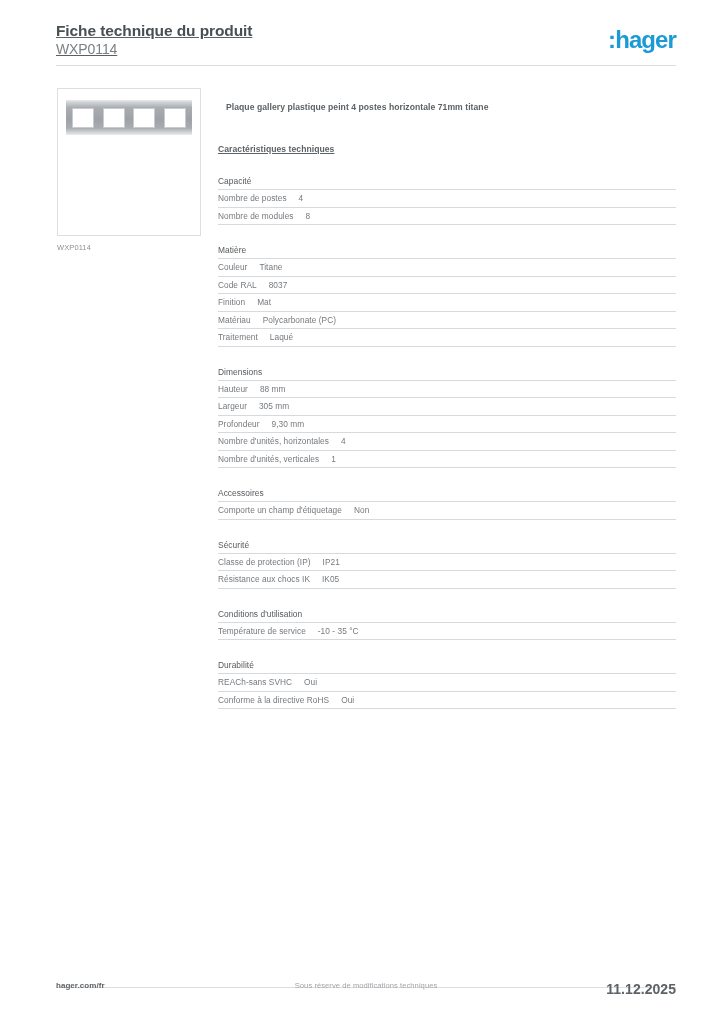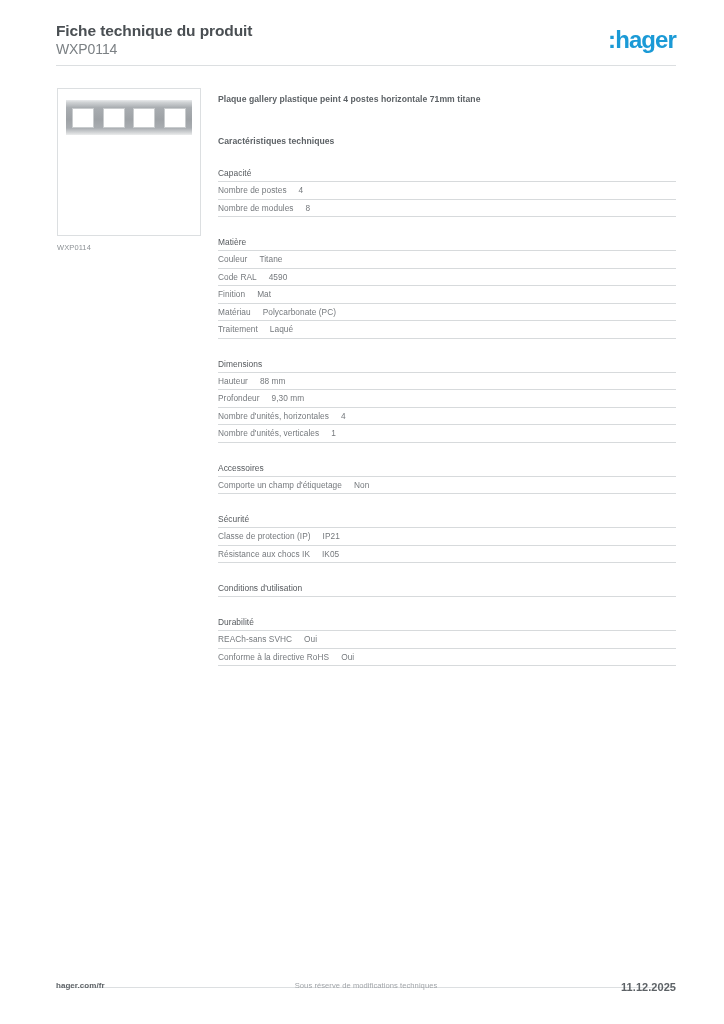--- a/index.html
+++ b/index.html
@@ -24,20 +24,21 @@
     overflow: hidden;
   }
 
   
   .header {
     position: absolute;
     left: 56px;
     top: 22px;
     width: 620px;
     height: 46px;
+    text-decoration: underline;
   }
   .header-title {
     font-size: 15.5px;
     font-weight: bold;
     color: #4a4f53;
     letter-spacing: -0.1px;
     line-height: 18px;
     margin: 0;
   }
   .header-subtitle {
@@ -123,28 +124,29 @@
     left: 218px;
     top: 93px;
     width: 458px;
   }
   .product-name {
     font-size: 8.6px;
     font-weight: bold;
     color: #5d6266;
     letter-spacing: 0.05px;
     line-height: 12px;
-    margin: 0;
+    margin: 8px;
   }
   .specs-heading {
     font-size: 8.6px;
     font-weight: bold;
     color: #5d6266;
     letter-spacing: 0.05px;
     margin: 31px 0 8px 0;
+    text-decoration: underline;
   }
 
   .section {
     margin-top: 20px;
   }
   .section:first-of-type {
     margin-top: 22px;
   }
   .section-title {
     font-size: 8.4px;
@@ -206,21 +208,21 @@
     top: 0;
     text-align: center;
     font-size: 7.6px;
     color: #a0a4a8;
     letter-spacing: 0.05px;
   }
   .footer-right {
     position: absolute;
     right: 0;
     top: 0;
-    font-size: 11px;
+    font-size: 14px;
     font-weight: bold;
     color: #5d6266;
     letter-spacing: 0.05px;
   }
 </style>
 </head>
 <body>
 
 <div class="page">
 
@@ -259,21 +261,21 @@
           </div>
         </div>
         <div class="section">
           <div class="section-title">Matière</div>
           <div class="spec-row">
             <span class="spec-label">Couleur</span>
             <span class="spec-value">Titane</span>
           </div>
           <div class="spec-row">
             <span class="spec-label">Code RAL</span>
-            <span class="spec-value">4590</span>
+            <span class="spec-value">8037</span>
           </div>
           <div class="spec-row">
             <span class="spec-label">Finition</span>
             <span class="spec-value">Mat</span>
           </div>
           <div class="spec-row">
             <span class="spec-label">Matériau</span>
             <span class="spec-value">Polycarbonate (PC)</span>
           </div>
           <div class="spec-row">
@@ -281,20 +283,24 @@
             <span class="spec-value">Laqué</span>
           </div>
         </div>
         <div class="section">
           <div class="section-title">Dimensions</div>
           <div class="spec-row">
             <span class="spec-label">Hauteur</span>
             <span class="spec-value">88 mm</span>
           </div>
           <div class="spec-row">
+            <span class="spec-label">Largeur</span>
+            <span class="spec-value">305 mm</span>
+          </div>
+          <div class="spec-row">
             <span class="spec-label">Profondeur</span>
             <span class="spec-value">9,30 mm</span>
           </div>
           <div class="spec-row">
             <span class="spec-label">Nombre d'unités, horizontales</span>
             <span class="spec-value">4</span>
           </div>
           <div class="spec-row">
             <span class="spec-label">Nombre d'unités, verticales</span>
             <span class="spec-value">1</span>
@@ -313,20 +319,24 @@
             <span class="spec-label">Classe de protection (IP)</span>
             <span class="spec-value">IP21</span>
           </div>
           <div class="spec-row">
             <span class="spec-label">Résistance aux chocs IK</span>
             <span class="spec-value">IK05</span>
           </div>
         </div>
         <div class="section">
           <div class="section-title">Conditions d'utilisation</div>
+          <div class="spec-row">
+            <span class="spec-label">Température de service</span>
+            <span class="spec-value">-10 - 35 °C</span>
+          </div>
         </div>
         <div class="section">
           <div class="section-title">Durabilité</div>
           <div class="spec-row">
             <span class="spec-label">REACh-sans SVHC</span>
             <span class="spec-value">Oui</span>
           </div>
           <div class="spec-row">
             <span class="spec-label">Conforme à la directive RoHS</span>
             <span class="spec-value">Oui</span>

